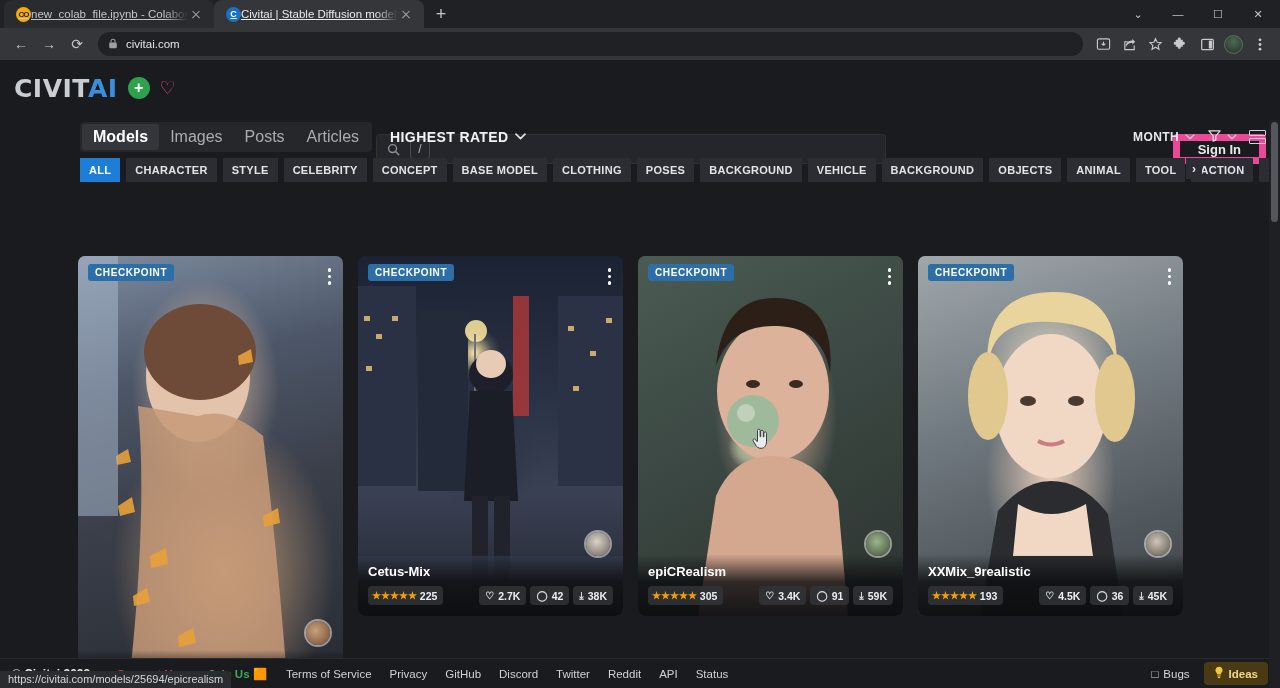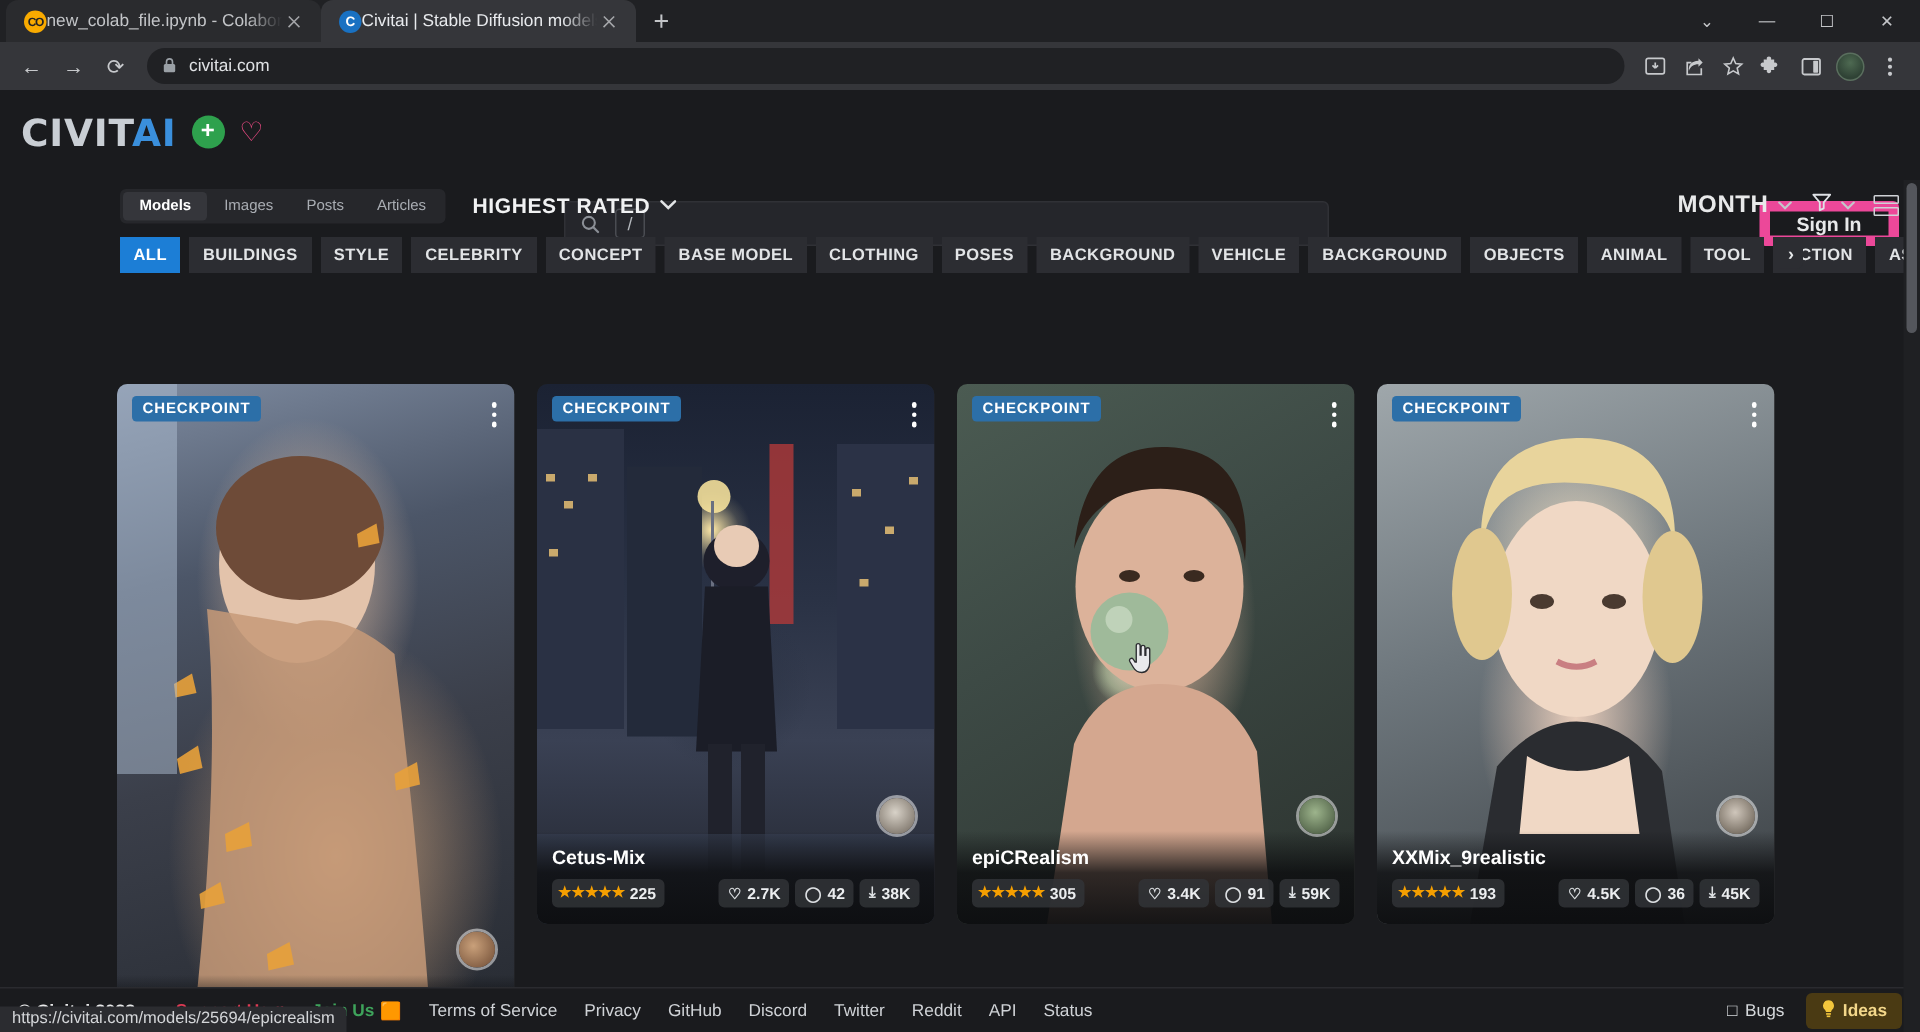--- a/index.html
+++ b/index.html
@@ -14,20 +14,21 @@
 
   .tabstrip {
     height: 28px; background: #202124; display: flex; align-items: flex-end;
     padding-left: 4px; position: relative;
   }
   .tab {
     height: 28px; display: flex; align-items: center; gap: 0;
     padding: 0 10px 0 12px; border-radius: 8px 8px 0 0;
     font-size: 11.5px; color: #c3c5c8; min-width: 180px; max-width: 210px;
     position: relative;
+    text-decoration: underline;
   }
   .tab.active { background: #35363a; color: #e8eaed; }
   .tab.inactive { background: #2a2b2e; }
   .tab-favicon {
     width: 15px; height: 15px; border-radius: 50%;
     display: flex; align-items: center; justify-content: center;
     font-size: 9px; font-weight: bold; flex: 0 0 auto;
   }
   .fav-colab { background: #f9ab00; color: #202124; font-size: 8px; letter-spacing:-1px;}
   .fav-civitai { background: #1971c2; color: #fff; font-size: 9px; }
@@ -127,33 +128,33 @@
     display: flex; align-items: center;
   }
 
   
   .navrow {
     height: 34px; display: flex; align-items: center; padding: 0 14px 0 80px;
     position: relative; margin-top: 4px;
   }
   .seg { display: flex; align-items: center; background: #26272b; border-radius: 4px; padding: 2px; }
   .seg-item {
-    padding: 4px 11px; font-size: 10px; color: #a9adb3; border-radius: 3px;
+    padding: 4px 11px; font-size: 16px; color: #a9adb3; border-radius: 3px;
     white-space: nowrap;
   }
   .seg-item.active { background: #35363b; color: #fff; font-weight: 700; }
   .sortsel {
     display: flex; align-items: center; gap: 6px; margin-left: 18px;
     font-size: 14px; font-weight: 700; color: #f1f2f3; letter-spacing: .4px;
   }
   .chev { font-size: 9px; color: #c3c6cb; }
   .navright {
     margin-left: auto; display: flex; align-items: center; gap: 12px;
   }
-  .period { display: flex; align-items: center; gap: 6px; font-size: 16px; font-weight: 700; letter-spacing: .4px; }
+  .period { display: flex; align-items: center; gap: 6px; font-size: 12px; font-weight: 700; letter-spacing: .4px; }
   .funnel { display: flex; align-items: center; gap: 5px; }
   .layout-ico { display: flex; flex-direction: column; gap: 2px; }
   .layout-ico i { display:block; width: 17px; height: 6px; border: 1.4px solid #cfd2d6; border-radius: 1px; }
 
   
   .chiprow {
     display: flex; align-items: center; gap: 6px; padding: 0 0 0 80px;
     margin-top: 4px; height: 24px; position: relative; overflow: hidden;
   }
   .chip {
@@ -419,21 +420,21 @@
         </div>
         <div class="layout-ico">
             <i></i>
             <i></i>
           </div>
       </div>
     </div>
 
     <div class="chiprow">
       <div class="chip active">ALL</div>
-      <div class="chip">BUILDINGS</div>
+      <div class="chip">CHARACTER</div>
       <div class="chip">STYLE</div>
       <div class="chip">CELEBRITY</div>
       <div class="chip">CONCEPT</div>
       <div class="chip">BASE MODEL</div>
       <div class="chip">CLOTHING</div>
       <div class="chip">POSES</div>
       <div class="chip">BACKGROUND</div>
       <div class="chip">VEHICLE</div>
       <div class="chip">BACKGROUND</div>
       <div class="chip">OBJECTS</div>

